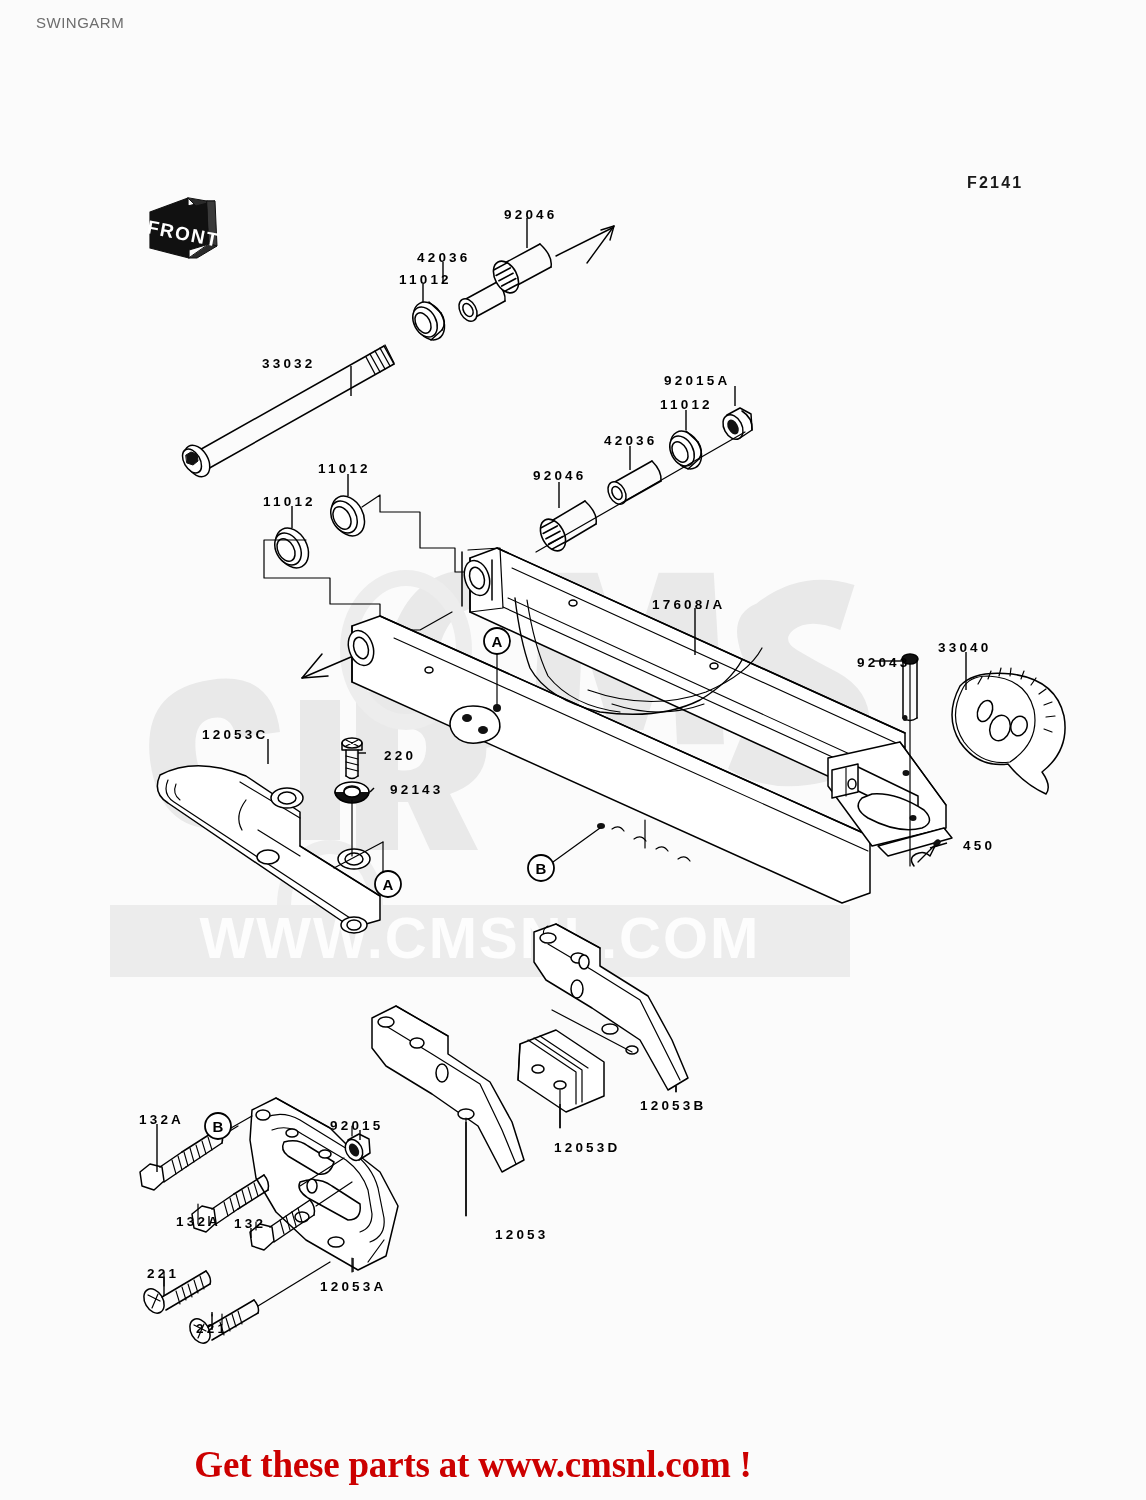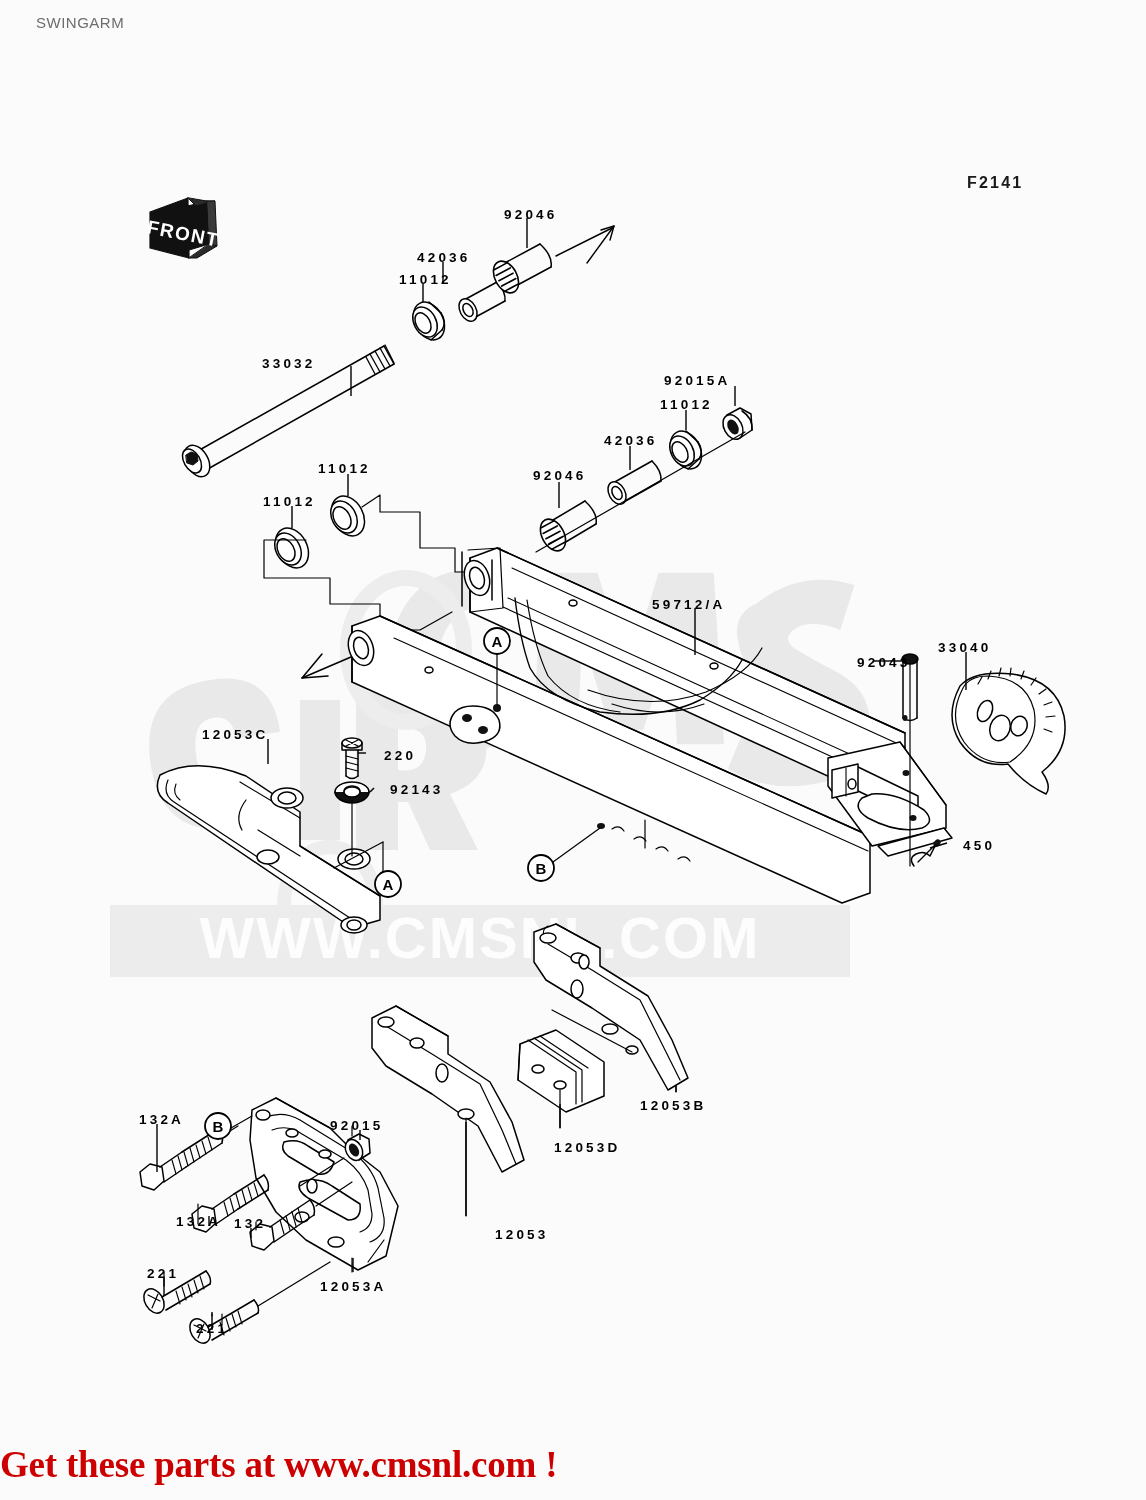--- a/index.html
+++ b/index.html
@@ -20,21 +20,21 @@
     font-size:15px;color:#6d6d6d;letter-spacing:.5px;
     font-family:"Liberation Sans", sans-serif;
   }
   .figcode{
     position:absolute;left:967px;top:174px;z-index:5;
     font-size:16px;color:#1a1a1a;letter-spacing:2.2px;font-weight:bold;
     font-family:"Liberation Sans", sans-serif;
   }
   .footer{
     position:absolute;left:0;top:1443px;width:946px;z-index:6;
-    text-align:left;color:#cc0000;font-size:37px;
+    text-align:center;color:#cc0000;font-size:37px;
     font-family:"Liberation Serif", serif;font-weight:bold;
     letter-spacing:-.2px;
   }
   
   .pn{
     position:absolute;z-index:5;
     font-size:13.5px;color:#000;font-weight:bold;
     letter-spacing:3.2px;white-space:nowrap;
     font-family:"Liberation Sans", sans-serif;
   }
@@ -519,21 +519,21 @@
       <div class="pn" style="left: 504px; top: 207px;">92046</div>
       <div class="pn" style="left: 417px; top: 250px;">42036</div>
       <div class="pn" style="left: 399px; top: 272px;">11012</div>
       <div class="pn" style="left: 262px; top: 356px;">33032</div>
       <div class="pn" style="left: 664px; top: 373px;">92015A</div>
       <div class="pn" style="left: 660px; top: 397px;">11012</div>
       <div class="pn" style="left: 604px; top: 433px;">42036</div>
       <div class="pn" style="left: 318px; top: 461px;">11012</div>
       <div class="pn" style="left: 533px; top: 468px;">92046</div>
       <div class="pn" style="left: 263px; top: 494px;">11012</div>
-      <div class="pn" style="left: 652px; top: 597px;">59712/A</div>
+      <div class="pn" style="left: 652px; top: 597px;">17608/A</div>
       <div class="pn" style="left: 938px; top: 640px;">33040</div>
       <div class="pn" style="left: 828px; top: 655px; margin-left: 29px;">92043</div>
       <div class="pn" style="left: 202px; top: 727px;">12053C</div>
       <div class="pn" style="left: 384px; top: 748px;">220</div>
       <div class="pn" style="left: 390px; top: 782px;">92143</div>
       <div class="pn" style="left: 963px; top: 838px;">450</div>
       <div class="pn" style="left: 640px; top: 1098px;">12053B</div>
       <div class="pn" style="left: 330px; top: 1118px;">92015</div>
       <div class="pn" style="left: 139px; top: 1112px;">132A</div>
       <div class="pn" style="left: 554px; top: 1140px;">12053D</div>

